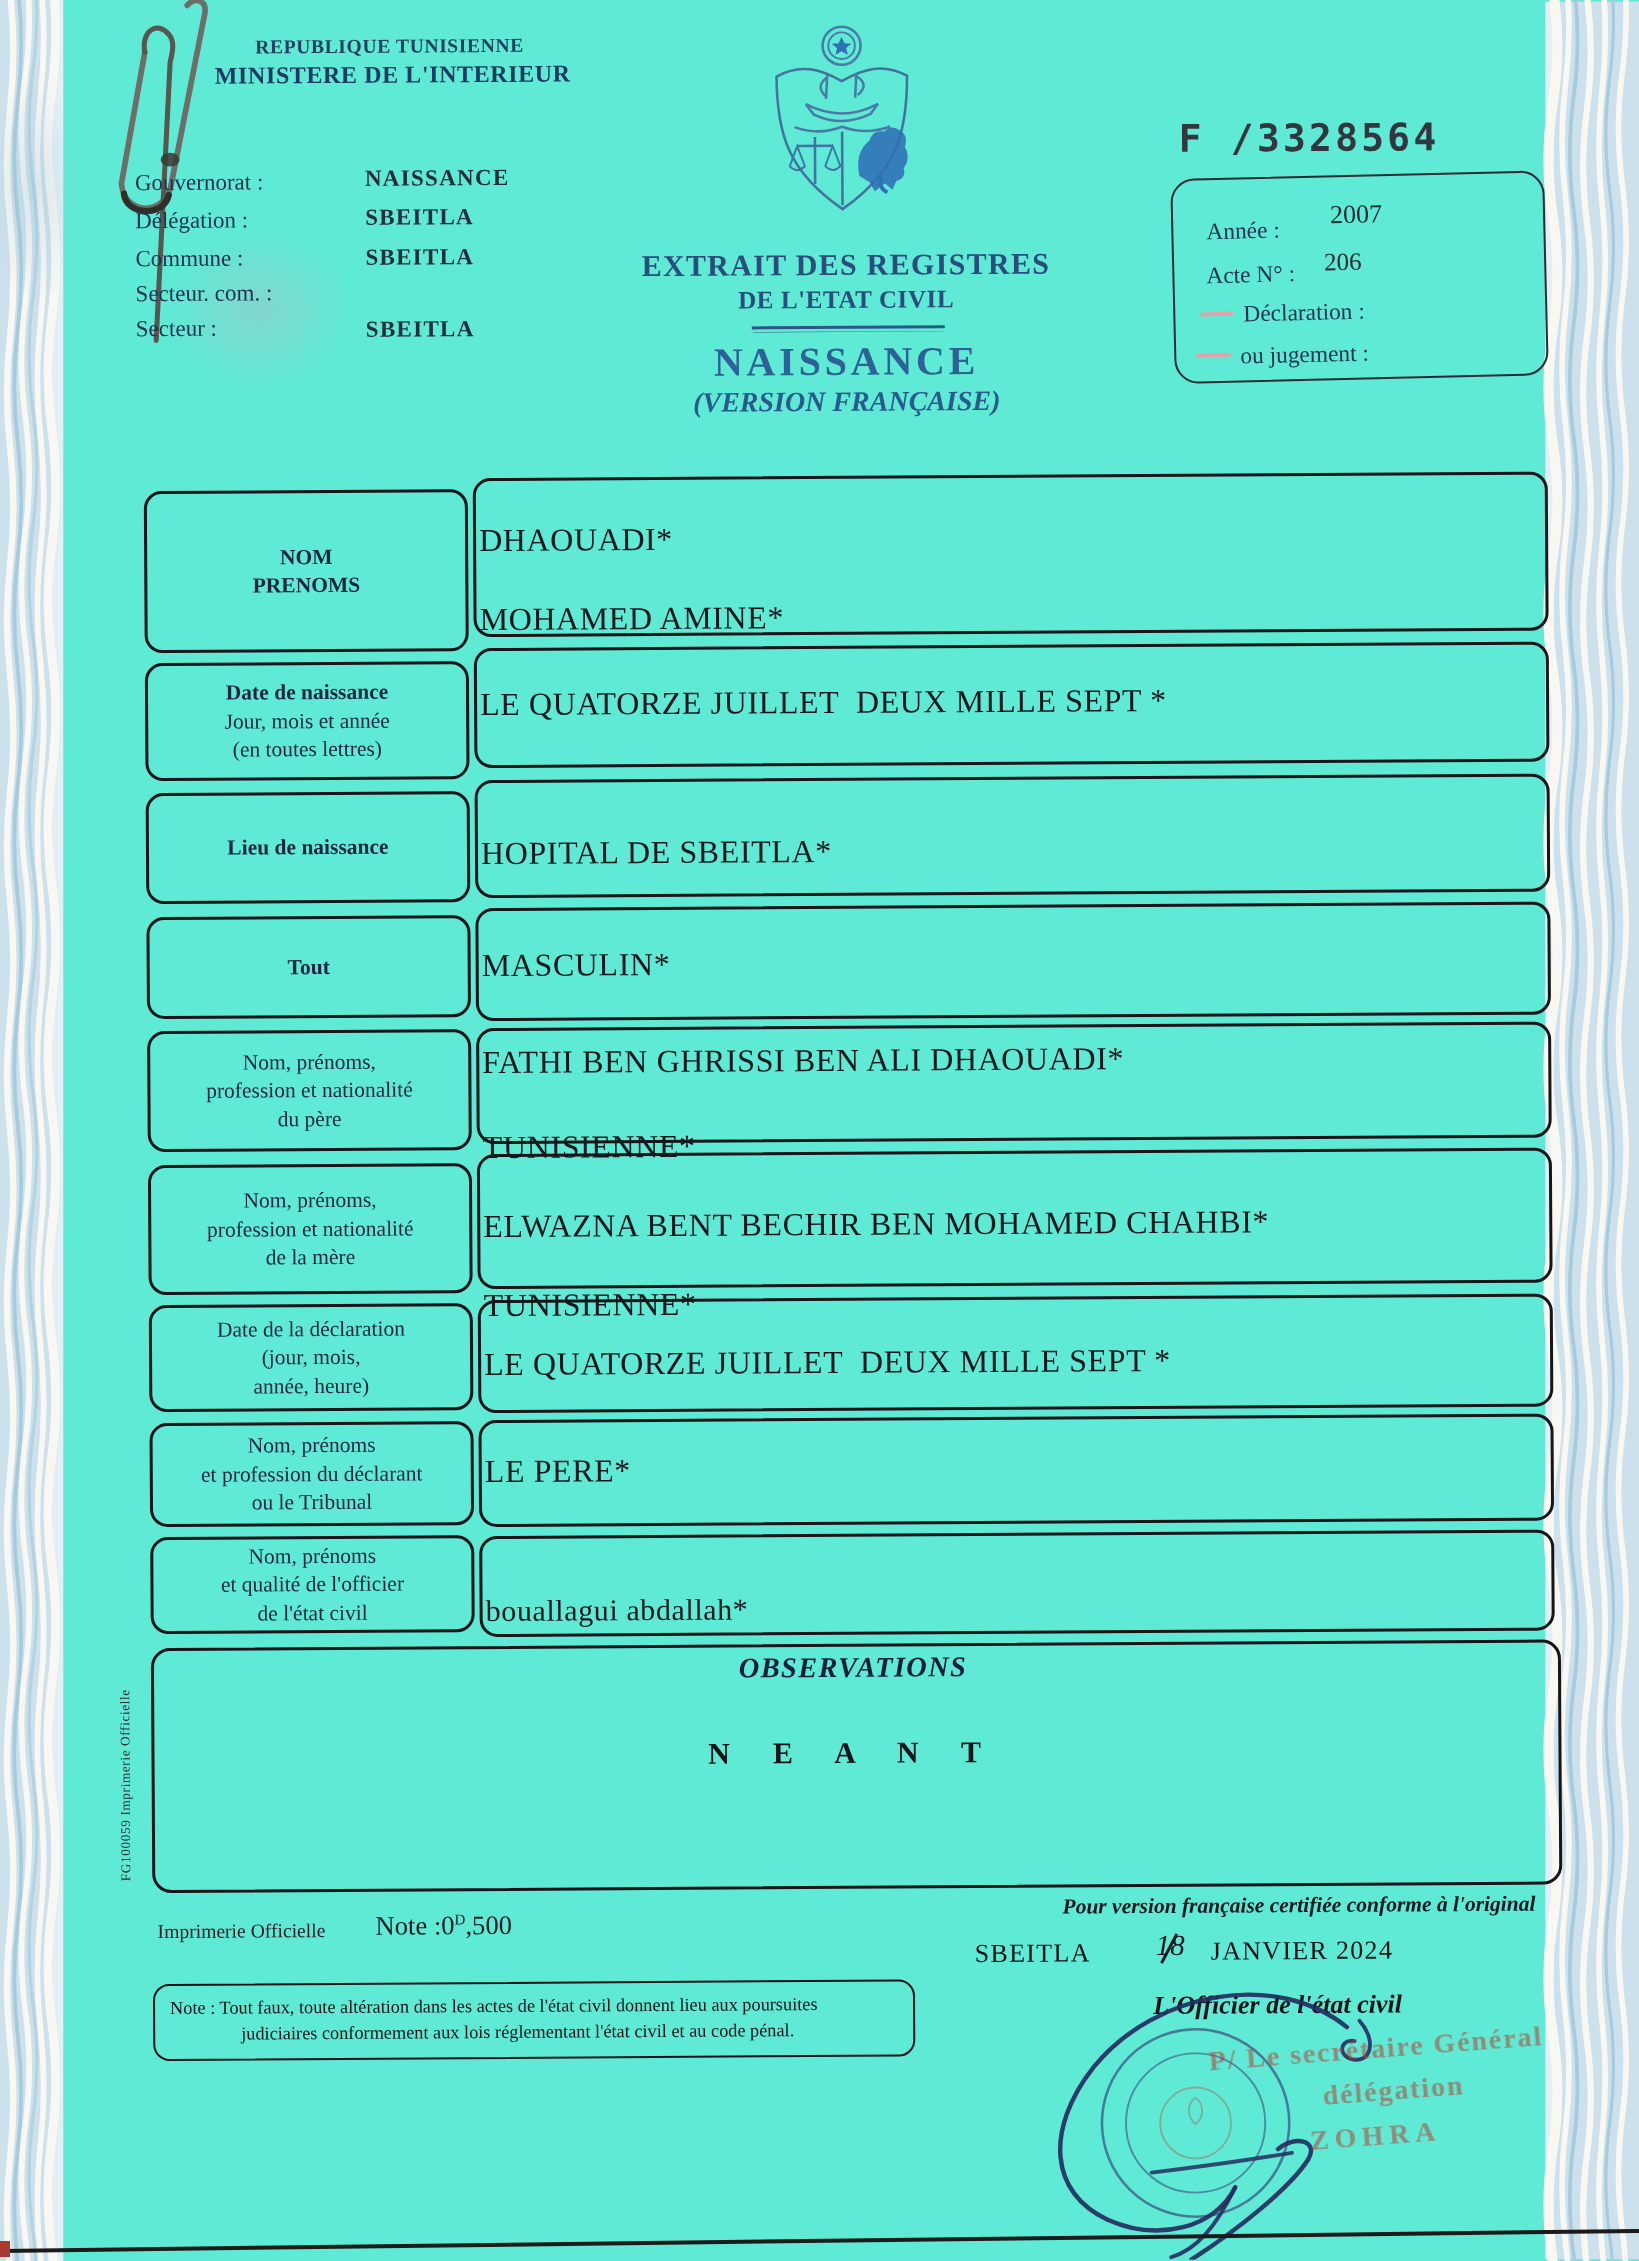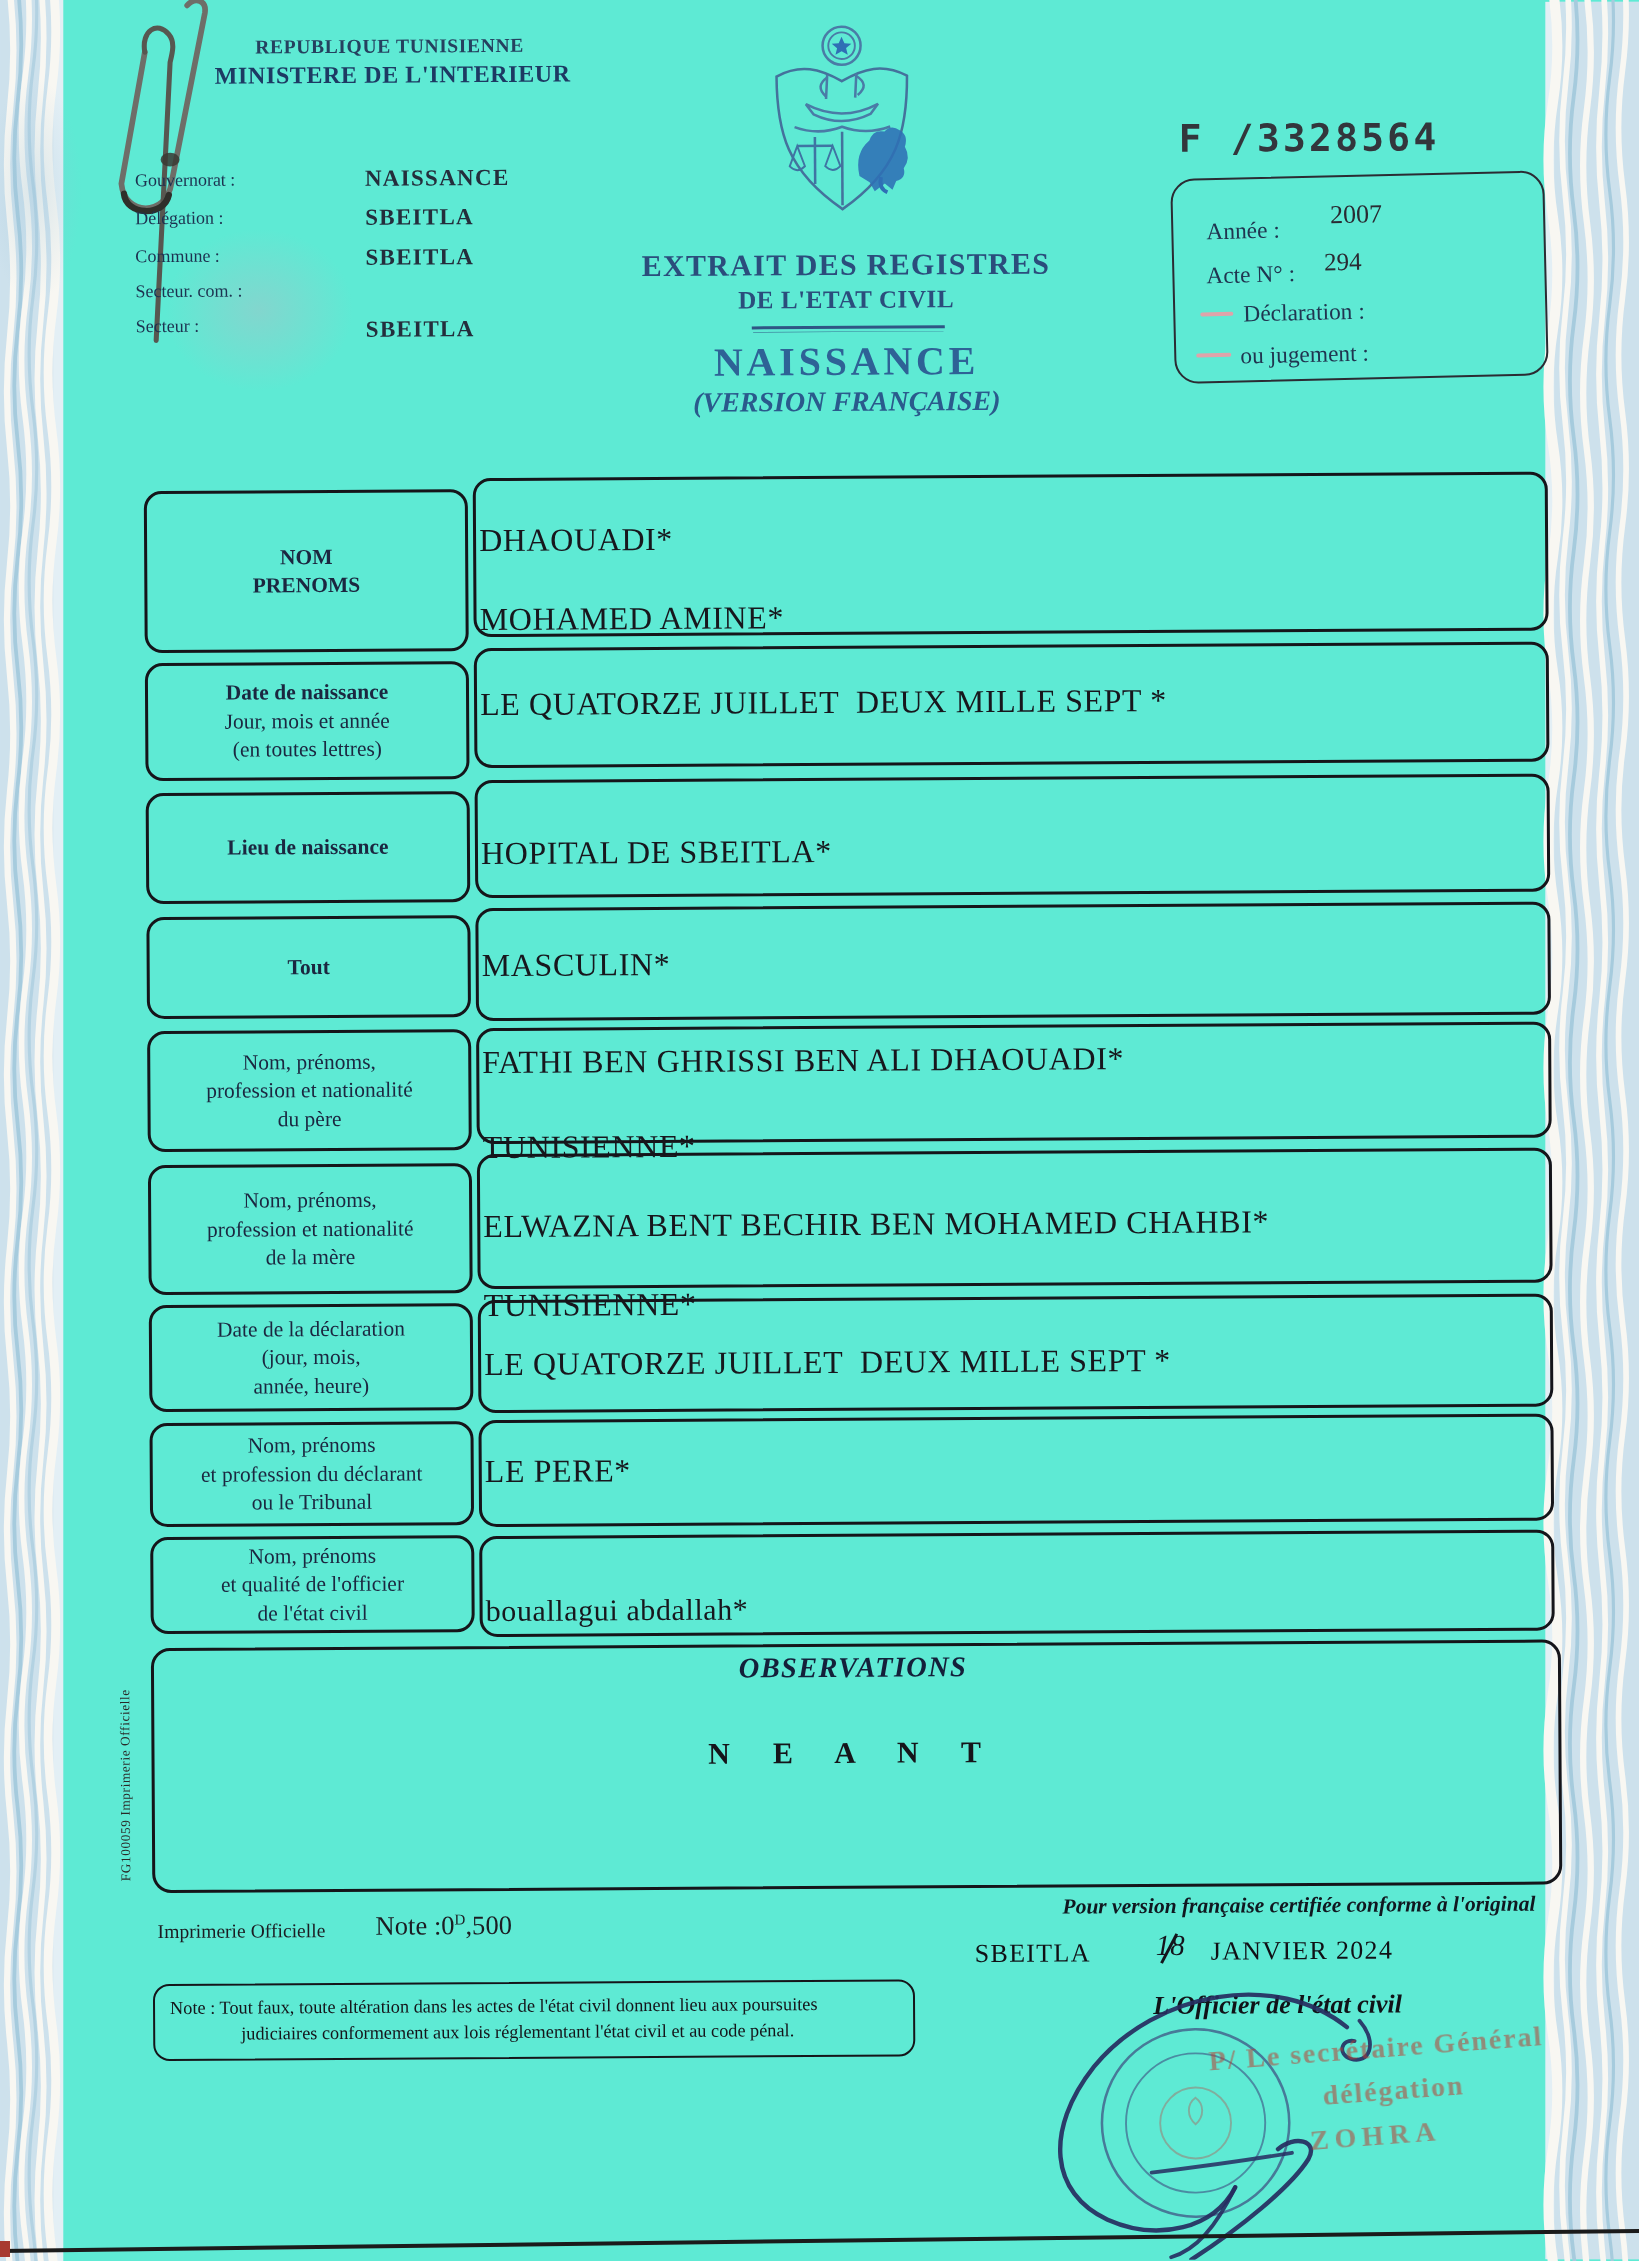--- a/index.html
+++ b/index.html
@@ -3,21 +3,21 @@
 <meta charset="utf-8">
 <style>
   html,body{margin:0;padding:0;background:#e9e9e6;}
   .page{position:relative;width:1640px;height:2261px;background:#5eead4;overflow:hidden;
         font-family:"Liberation Serif","DejaVu Serif",serif;color:#1a1a20;}
   .abs{position:absolute;}
   .content{position:absolute;left:0;top:0;width:100%;height:100%;transform:rotate(-0.35deg);transform-origin:50% 45%;}
   
   .rep{left:250px;top:33px;width:291px;text-align:center;font-size:19.6px;font-weight:bold;color:#25415f;letter-spacing:0.6px;}
   .min{left:215px;top:59px;width:367px;text-align:center;font-size:24px;font-weight:bold;color:#1d3a63;letter-spacing:0.6px;}
-  .admin-label{left:140px;font-size:18px;color:#1d3250;}
+  .admin-label{left:140px;font-size:23px;color:#1d3250;}
   .admin-value{left:370px;font-size:23px;font-weight:bold;color:#242e3c;letter-spacing:1.3px;}
   .fnum{left:1184px;top:119px;font-family:"DejaVu Sans Mono","Liberation Mono",monospace;
         font-size:38px;font-weight:600;color:#33363c;letter-spacing:3.2px;}
   .regbox{left:1177px;top:178px;width:370px;height:201px;border:2.5px solid #2b2b33;border-radius:24px;transform:rotate(-1deg);}
   .regbox span{position:absolute;color:#203550;}
   .rb-l1{left:33px;top:38px;font-size:23.4px;}
   .rb-v1{left:157px;top:23px;font-size:26px;color:#2a2a32 !important;}
   .rb-l2{left:32px;top:82px;font-size:23.4px;}
   .rb-v2{left:150px;top:71px;font-size:25px;color:#2a2a32 !important;}
   .rb-l3{left:68px;top:121px;font-size:23.4px;}
@@ -133,21 +133,21 @@
       <path d="M64,202 l-12,32 q12,12 24,0 Z M120,202 l-12,32 q12,12 24,0 Z" stroke="#3f74a3" stroke-width="3" fill="none"></path>
       <path d="M162,250 q-8,-36 16,-56 q6,-18 24,-14 q10,-12 24,-2 q14,8 8,26 q10,18 -2,34 q4,16 -12,20 l-6,14 -12,-10 -16,12 -8,-14 Z" fill="#2f6fb5" opacity="0.88"></path>
       <path d="M196,252 q-4,18 10,24" stroke="#2f6fb5" stroke-width="6" fill="none"></path>
     </svg>
 
     <div class="abs fnum">F /3328564</div>
     <div class="abs regbox">
       <span class="rb-l1">Année :</span>
       <span class="rb-v1">2007</span>
       <span class="rb-l2">Acte N° :</span>
-      <span class="rb-v2">294</span>
+      <span class="rb-v2">206</span>
       <div class="rb-dash" style="left:25px;top:132px;width:33px"></div>
       <span class="rb-l3">Déclaration :</span>
       <div class="rb-dash" style="left:20px;top:173px;width:35px"></div>
       <span class="rb-l4">ou jugement :</span>
     </div>
 
     <div class="abs t1">EXTRAIT DES REGISTRES</div>
     <div class="abs t2">DE L'ETAT CIVIL</div>
     <div class="abs trule"></div>
     <div class="abs t3">NAISSANCE</div>

